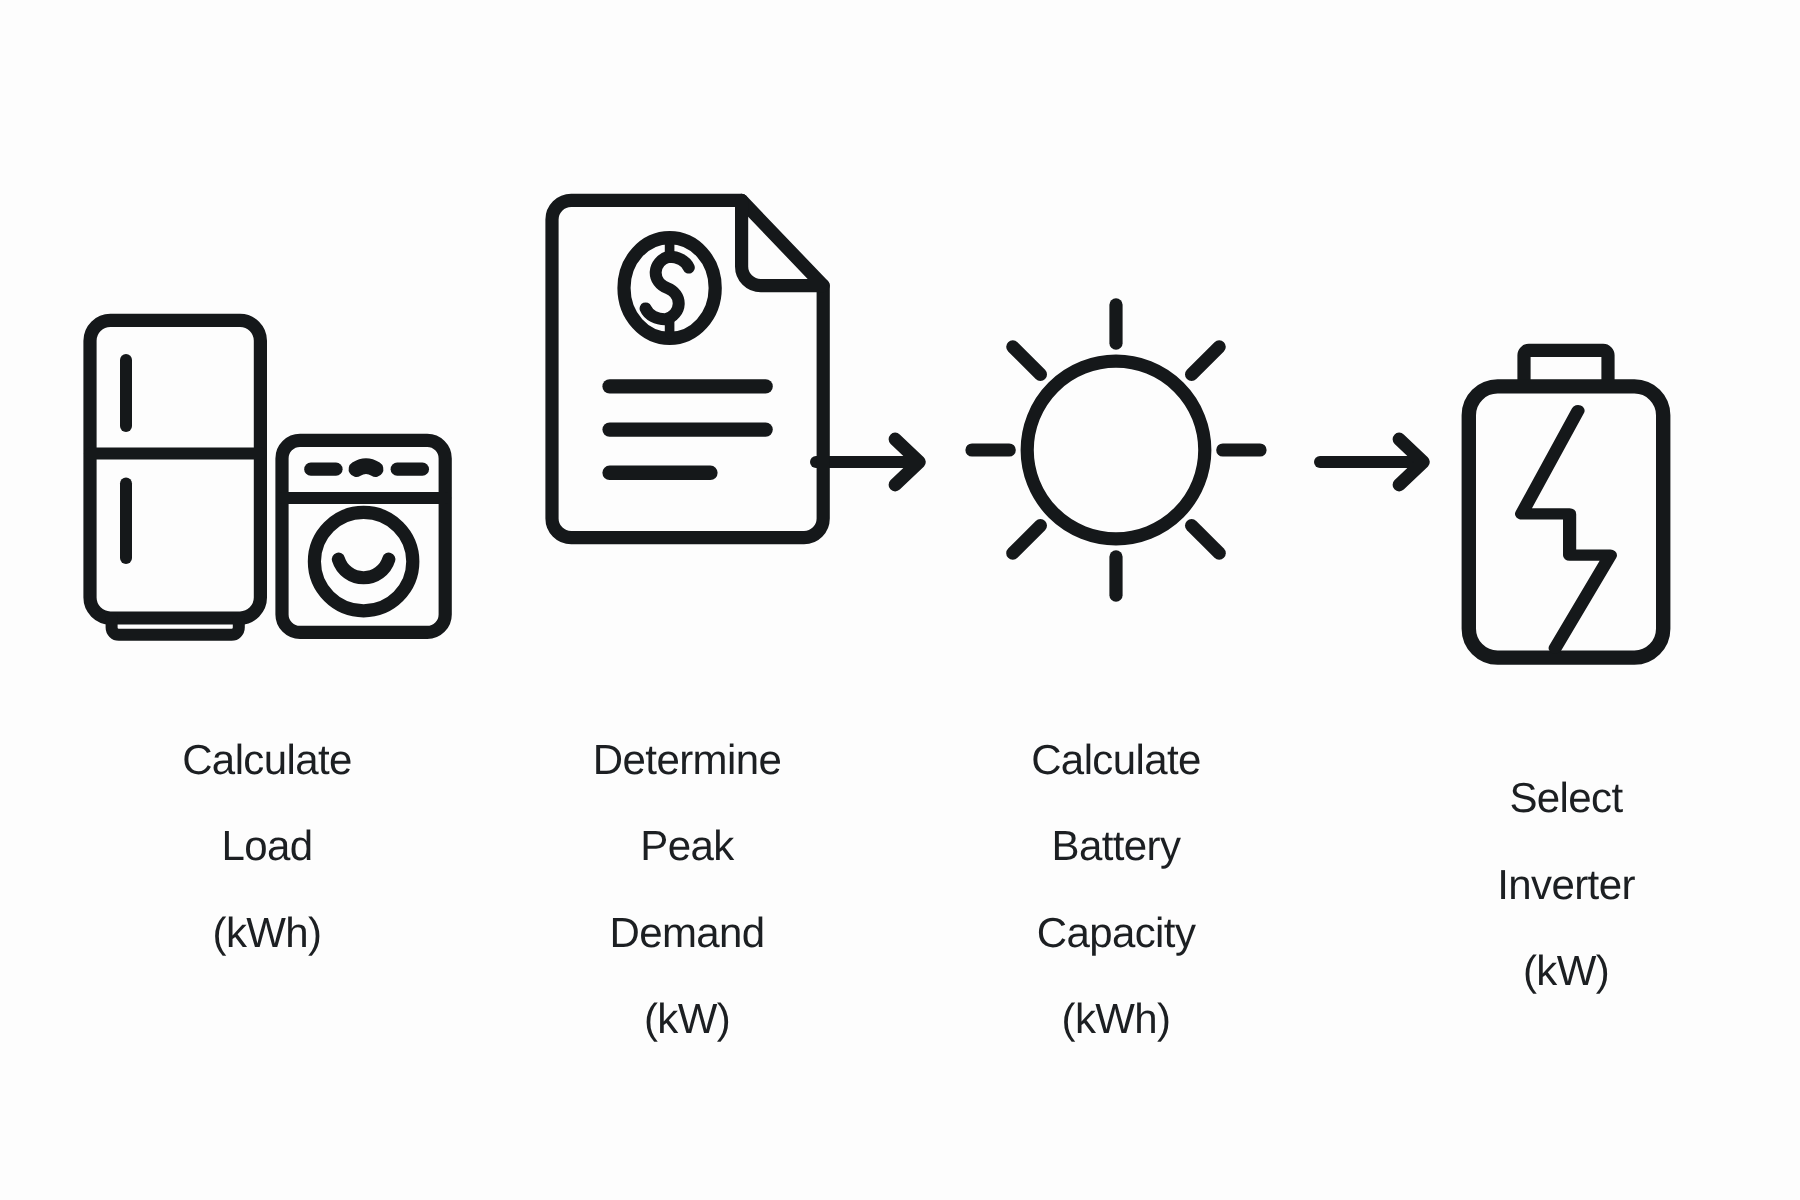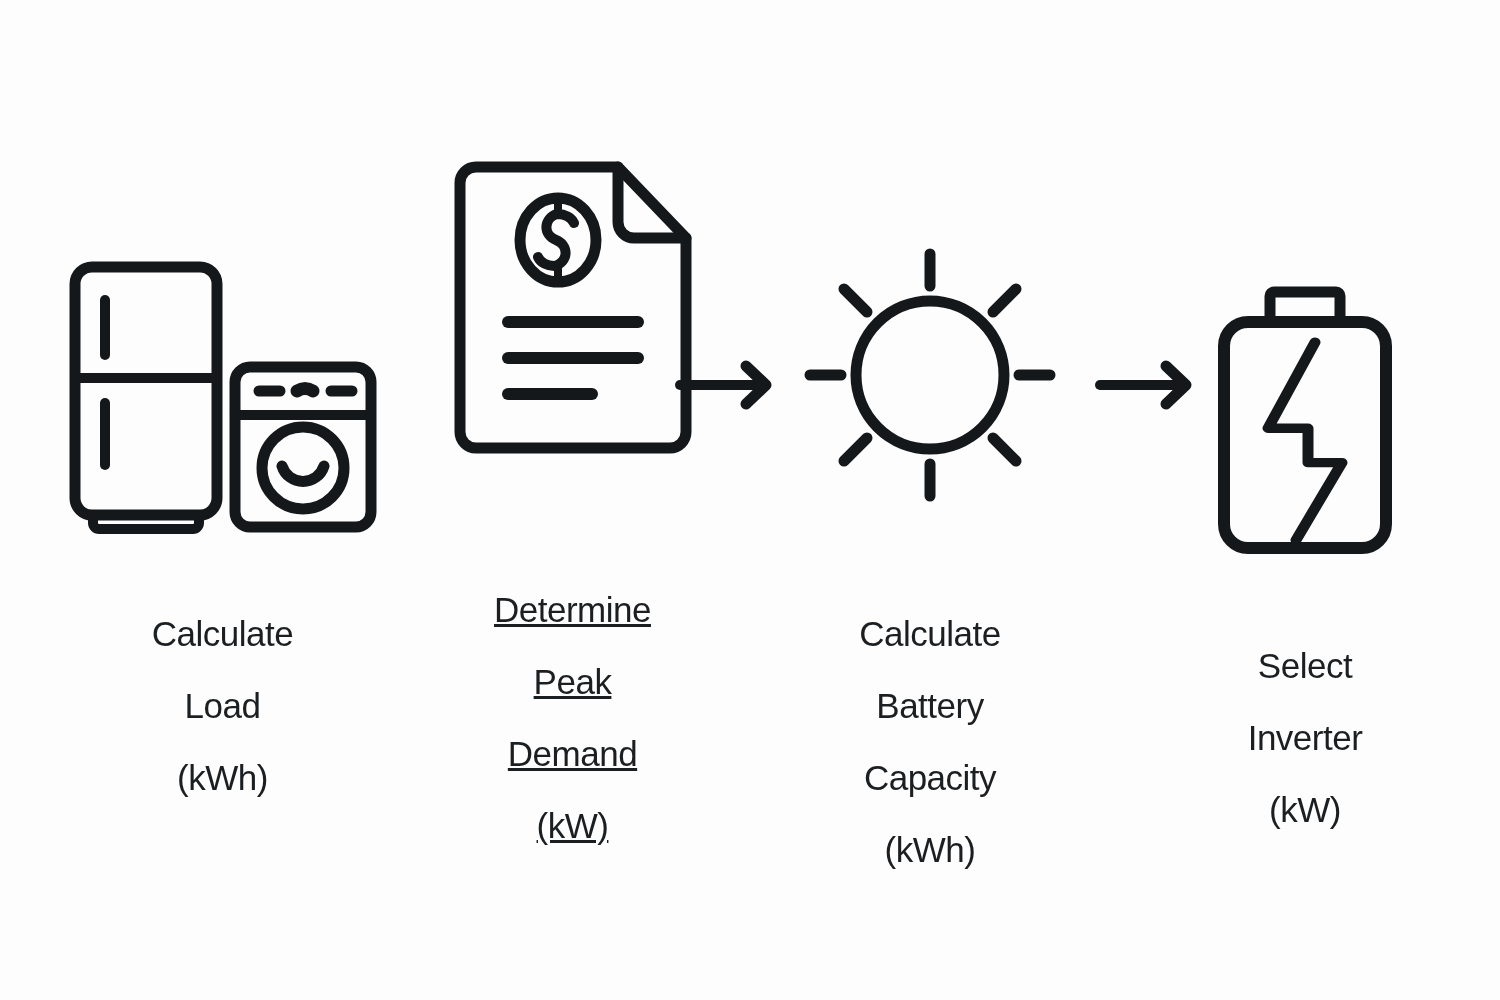--- a/index.html
+++ b/index.html
@@ -108,21 +108,21 @@
           <line class="stroke" x1="110" y1="43" x2="110" y2="52" stroke-width="8"></line>
           <line class="stroke" x1="110" y1="108" x2="110" y2="118" stroke-width="8"></line>
         </g>
         <g>
           <line class="stroke" x1="60" y1="162" x2="190" y2="162" stroke-width="12"></line>
           <line class="stroke" x1="60" y1="198" x2="190" y2="198" stroke-width="12"></line>
           <line class="stroke" x1="60" y1="234" x2="144" y2="234" stroke-width="12"></line>
         </g>
       </svg>
     </div>
-    <div class="label" style="top:574px;text-decoration:underline;">Determine
+    <div class="label" style="top:598px;">Determine
 Peak
 Demand
 (kW)</div>
   </div>
 
   <div class="step" style="left:780px; width:300px;">
     <div class="icon-zone" style="top:250px; height:250px;">
       <svg width="240" height="250" viewBox="0 0 240 250" aria-hidden="true">
         <circle class="stroke" cx="120" cy="125" r="74" stroke-width="11"></circle>
         <g>

